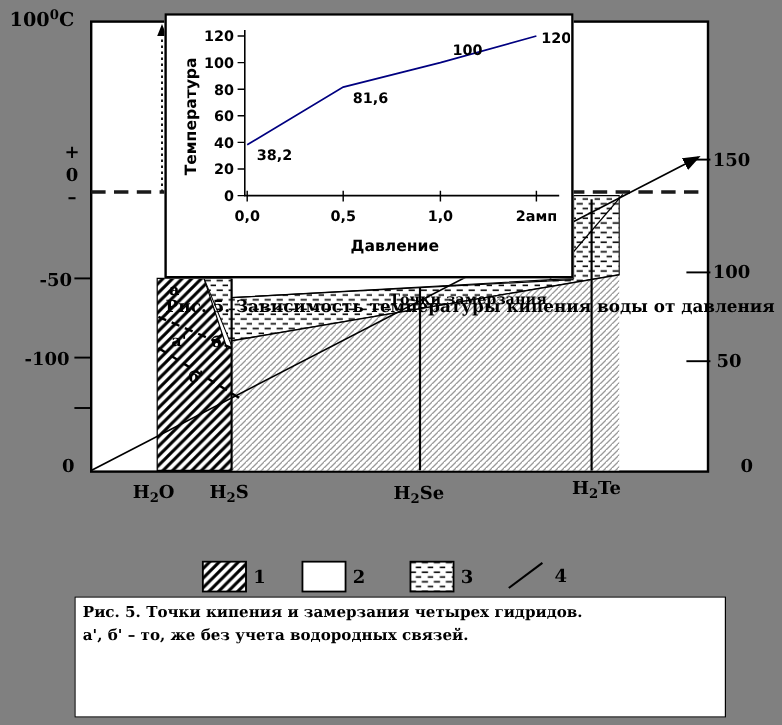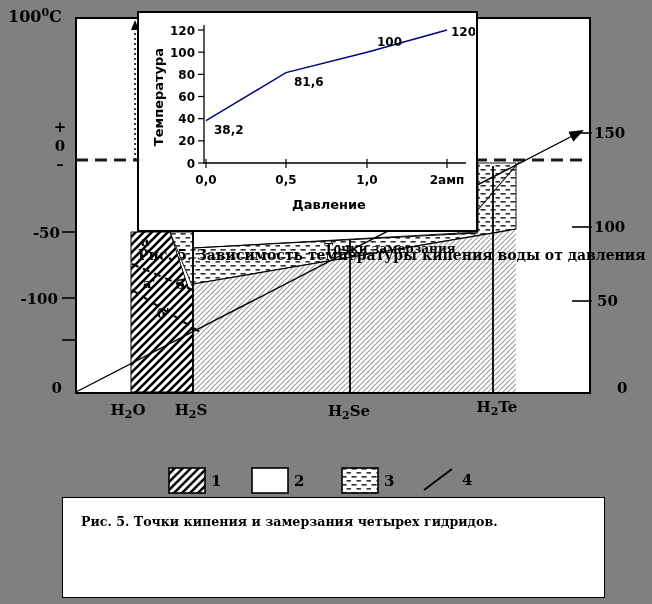--- a/index.html
+++ b/index.html
@@ -16,21 +16,21 @@
   .it13{font-family:"DejaVu Sans","Liberation Sans",sans-serif;font-weight:bold;
       font-size:13px;fill:#000;}
   #inset-box{left:137px;top:11px;width:341px;height:221px;background:#fff;
       border:2.5px solid #000;box-sizing:border-box;}
   .legend-item{display:flex;align-items:center;gap:5px;}
   .legend-item svg{display:block;}
   .legend-label{font-weight:bold;font-size:15px;color:#000;}
   #caption-box{left:62px;top:497px;width:543px;height:101px;background:#fff;
       border:1px solid #000;box-sizing:border-box;padding:2px 8px 2px 6px;
       font-weight:bold;font-size:12.6px;line-height:19.2px;color:#000;}
-  #caption-box p{margin:12px;}
+  #caption-box p{margin:0;}
   #caption-box .just{text-align:justify;}
 </style>
 </head>
 <body style="background: rgb(128, 128, 128);">
 
 <svg class="abs" style="left:0;top:0" width="652" height="604" viewBox="0 0 652 604">
   <defs>
     <pattern id="hatchBold" width="8" height="8" patternUnits="userSpaceOnUse">
       <rect width="8" height="8" fill="#fff"></rect>
       <path d="M-2,10 L10,-2 M2,14 L14,2 M-6,6 L6,-6" stroke="#000" stroke-width="2.6"></path>
@@ -162,13 +162,14 @@
 </div>
 <div class="abs legend-item" style="left:419px;top:465px">
   <svg width="38" height="29">
     <line x1="5" y1="25" x2="33" y2="4" stroke="#000" stroke-width="1.8"></line>
   </svg>
   <span class="legend-label">4</span>
 </div>
 
 <div id="caption-box" class="abs">
   <p>Рис. 5. Точки кипения и замерзания четырех гидридов.</p>
+  <p>а', б' – то, же без учета водородных связей.</p>
 </div>
 
 </body></html>

